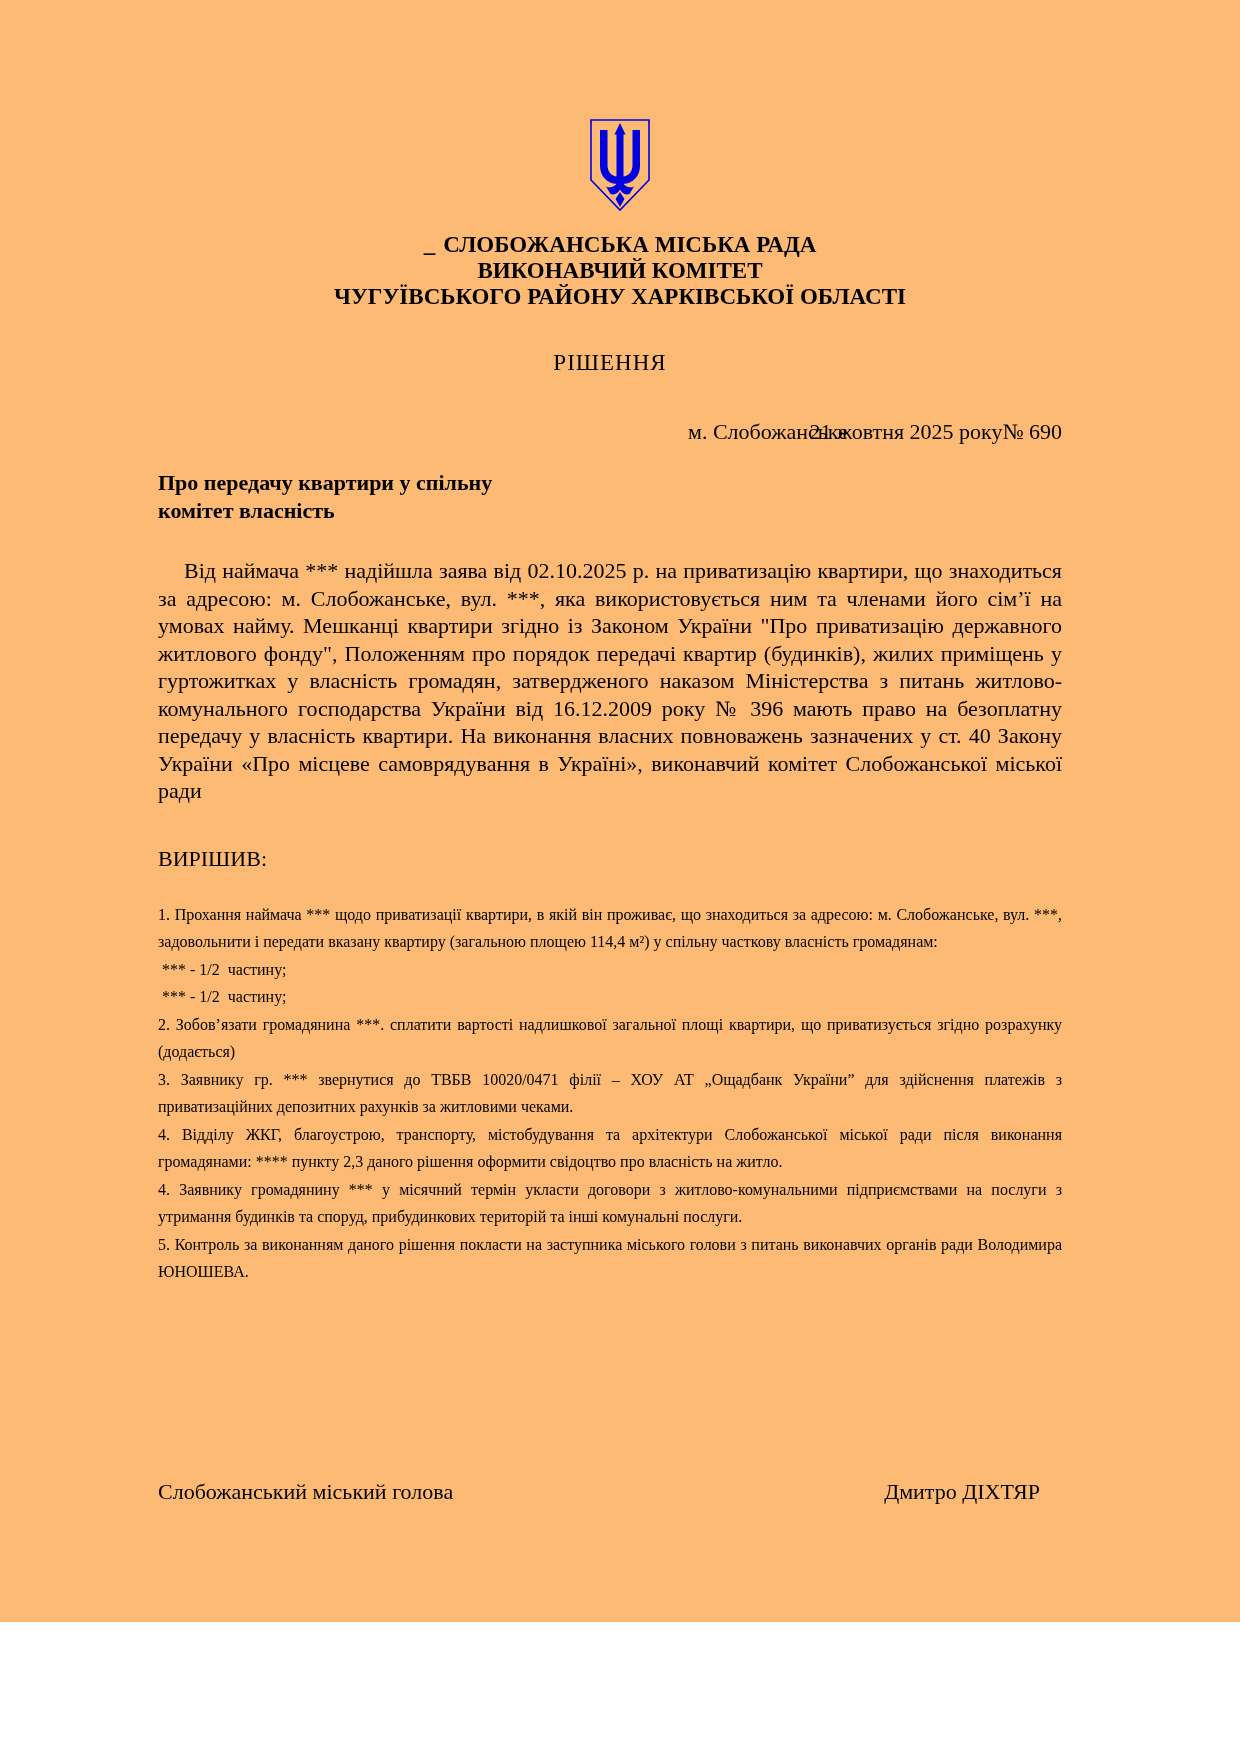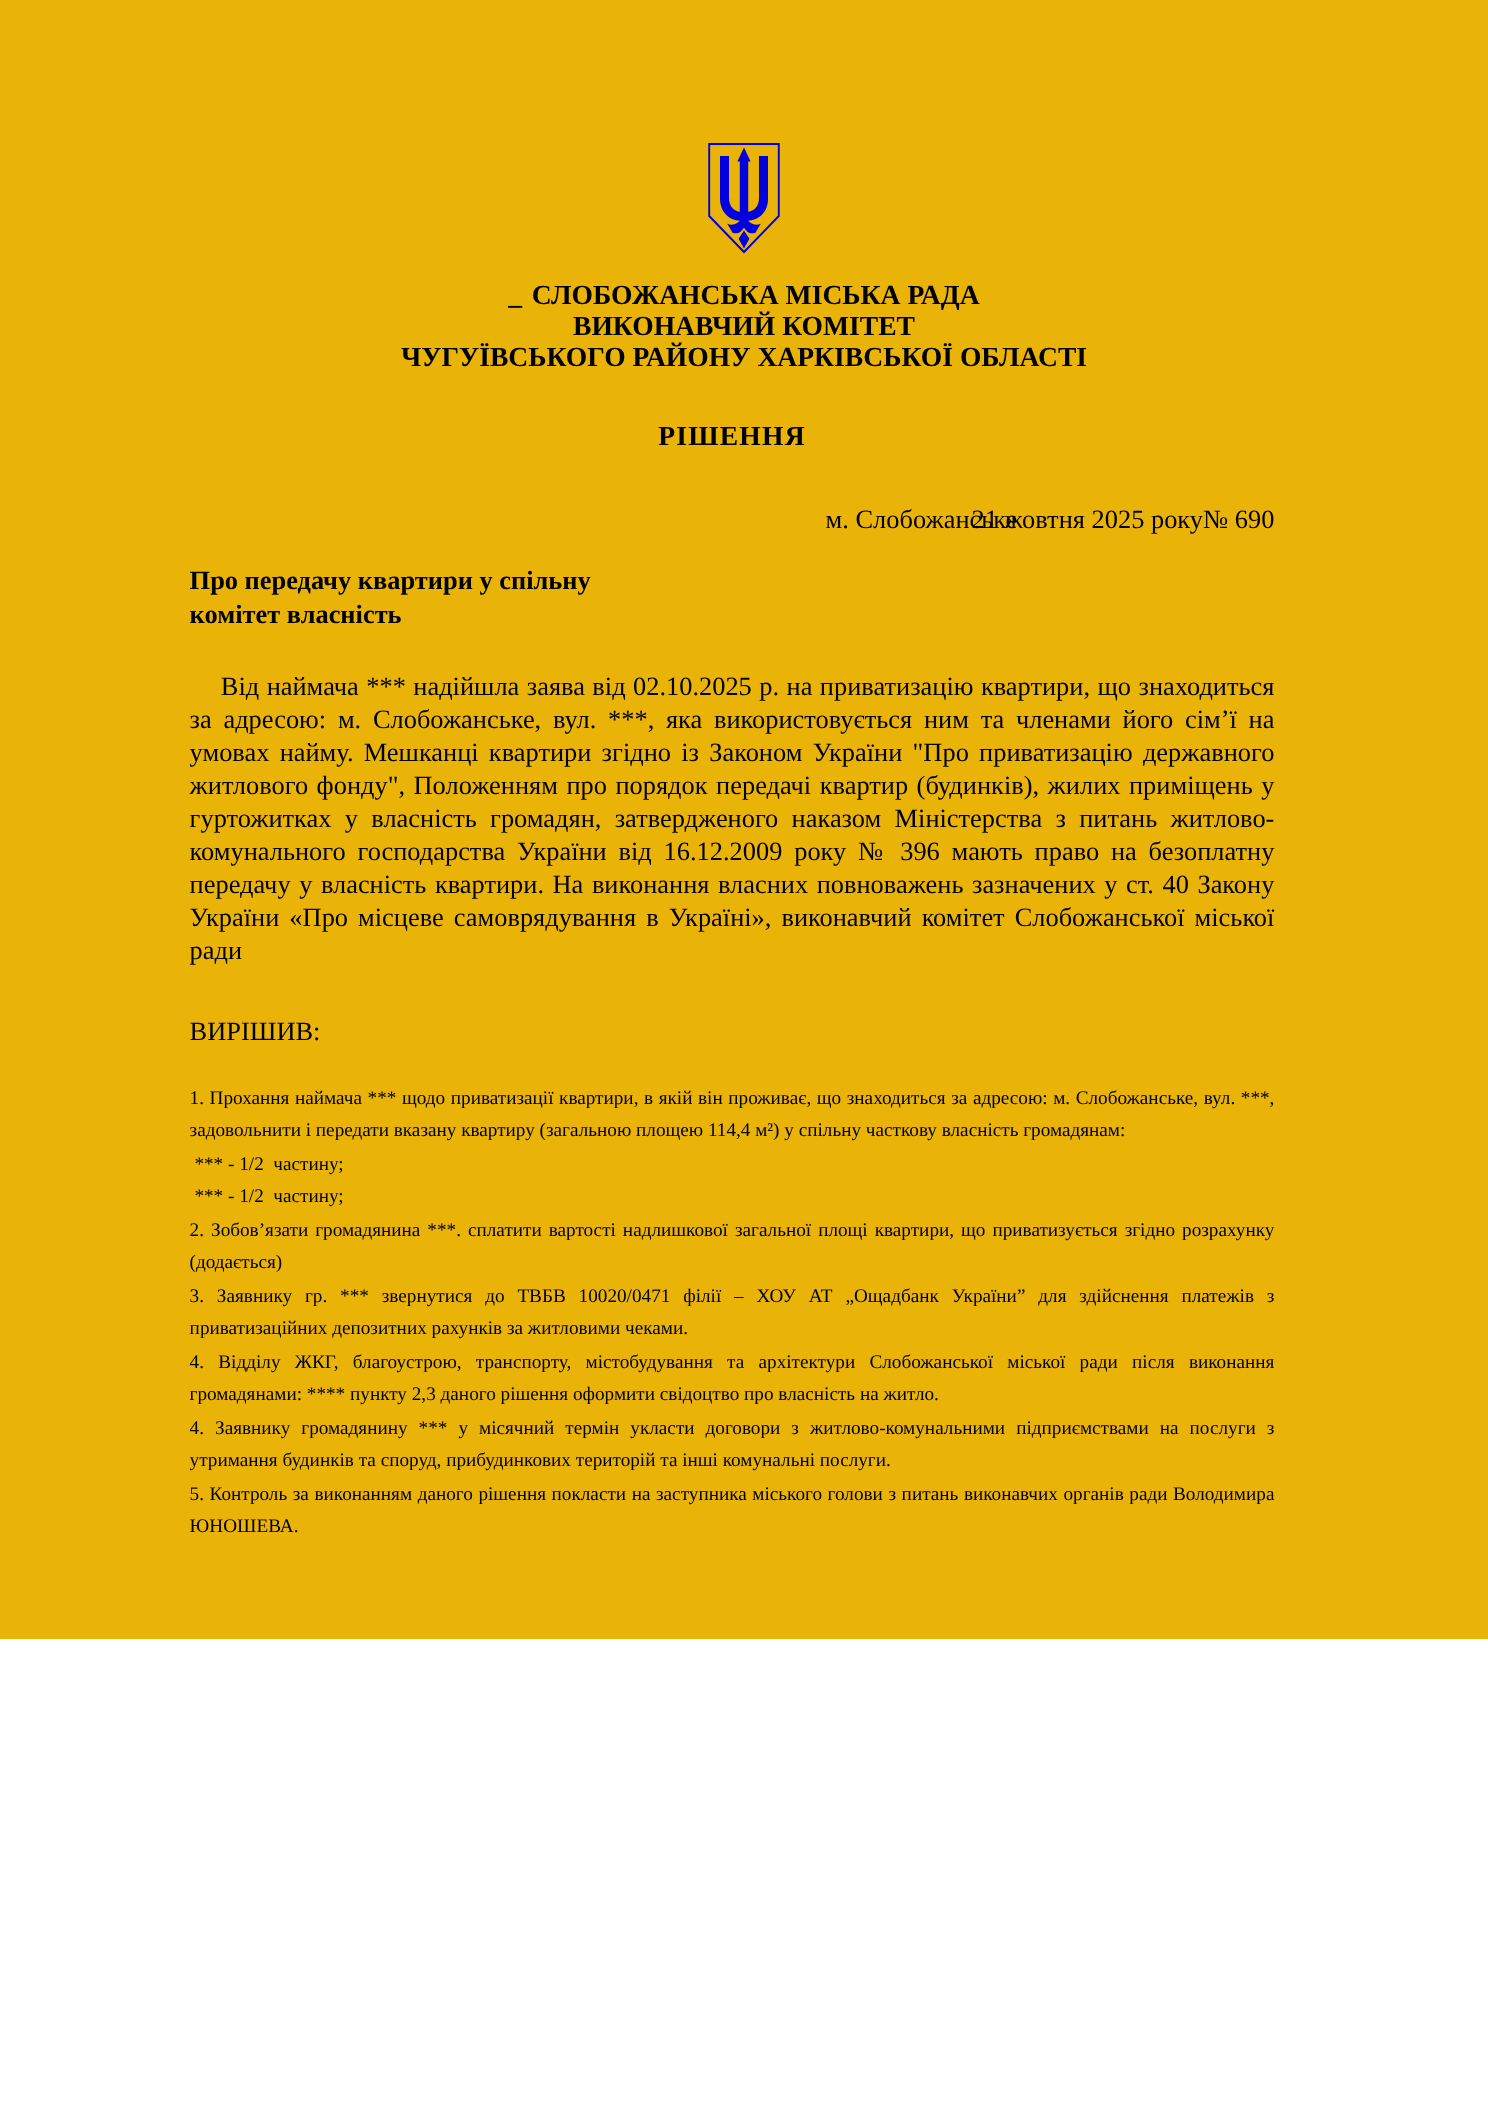--- a/index.html
+++ b/index.html
@@ -1,20 +1,20 @@
 <!DOCTYPE html>
 <html lang="uk"><head>
 <meta charset="utf-8">
 <style>
   html,body{margin:0;padding:0;background:#ffffff;}
   .page{
     position:relative;
     width:1240px;
-    height:1366px;
-    background:#eab308;
+    height:1622px;
+    background:#fdba74;
     font-family:"Liberation Serif","DejaVu Serif",serif;
     color:#000;
     overflow:hidden;
     box-sizing:border-box;
   }
   .content{
     padding:0 178px 0 158px;
     box-sizing:border-box;
   }
   .emblem-wrap{
@@ -29,21 +29,21 @@
     font-size:23px;
     line-height:26px;
   }
   .org-header .stray{
     font-weight:bold;
     margin-right:8px;
   }
   .doc-type{
     margin-top:40px;
     text-align:center;
-    font-weight:bold;
+    font-weight:normal;
     font-size:23px;
     letter-spacing:1px;
   }
   .meta-row{
     margin-top:43px;
     display:flex;
     justify-content:flex-end;
     align-items:baseline;
     font-size:22px;
   }

